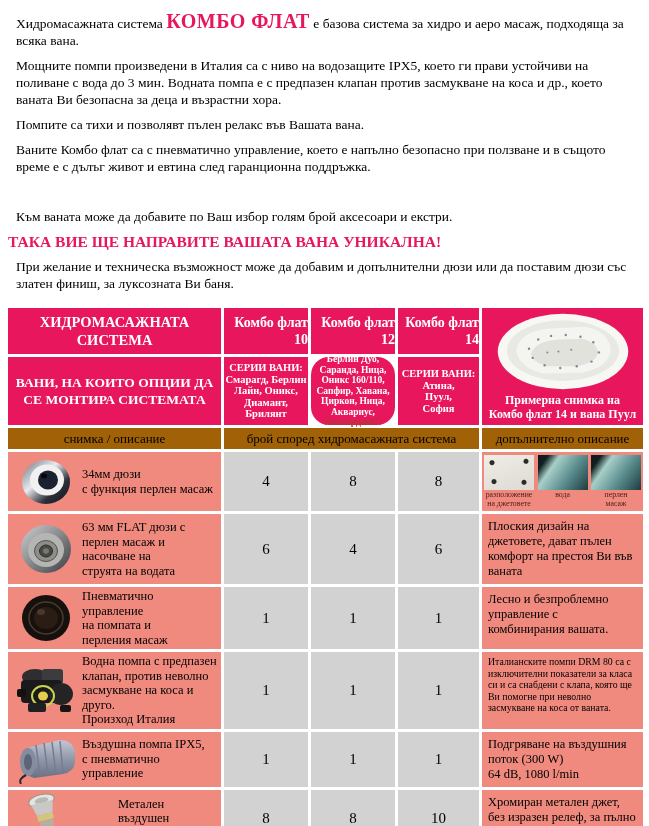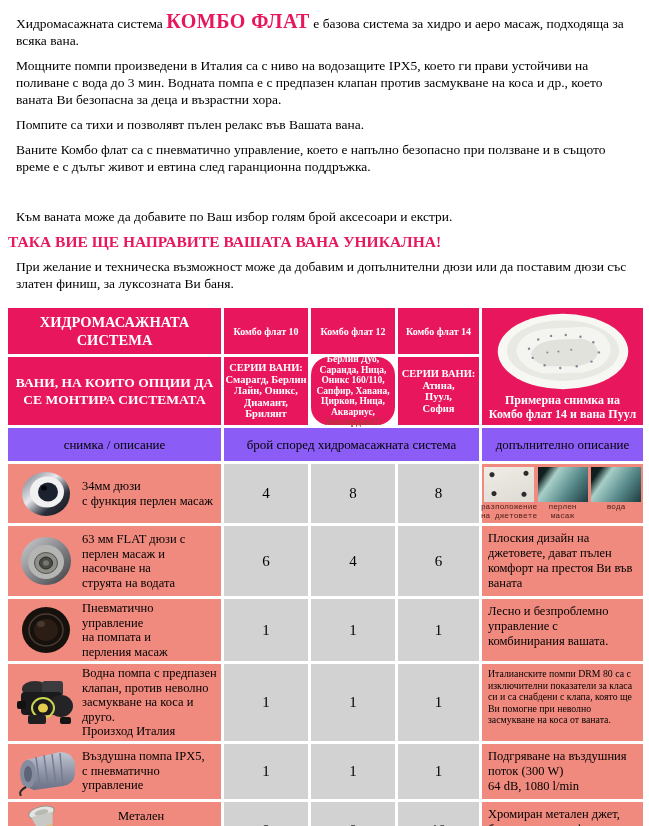--- a/index.html
+++ b/index.html
@@ -14,36 +14,36 @@
   .spacer-line{height:17px;}
   .highlight{color:#e8175d;font-weight:bold;font-size:15.5px;margin:3px 0 2px 0 !important;}
   
   .tbl{margin:16px 0 0 8px;width:635px;}
   .grid5{display:grid;grid-template-columns:213px 84px 84px 81px 161px;gap:3px;}
   .grid3{display:grid;grid-template-columns:213px 255px 161px;gap:3px;}
   .hdr{grid-template-rows:46px 68px;}
   .pink{background:#e8175d;color:#fff;display:flex;align-items:center;justify-content:center;text-align:center;}
   .h-sys{font-weight:bold;font-size:14.5px;line-height:18px;}
   .h-baths{font-weight:bold;font-size:13.5px;line-height:17px;}
-  .h-col{font-weight:bold;font-size:10px;line-height:17px;}
+  .h-col{font-weight:bold;font-size:14px;line-height:17px;text-align:right;}
   .h-series{font-weight:bold;font-size:10.5px;line-height:11.5px;white-space:pre-line;flex-direction:column;}
   .h-series.small{font-size:9.5px;line-height:10.5px;border-radius:18px;}
   .series-hl{color:#b03a30;}
   .h-tub{grid-column:5;grid-row:1 / span 2;flex-direction:column;padding:4px 0;}
   .tub-caption{font-weight:bold;font-size:12px;line-height:14px;margin-top:2px;}
   .graybar{margin-top:3px;}
-  .graybar div{background:#8b5cf6;height:33px;display:flex;align-items:center;justify-content:center;font-size:13px;}
+  .graybar div{background:#a16207;height:21px;display:flex;align-items:center;justify-content:center;font-size:13px;}
   .row{margin-top:3px;}
   .cell-label{background:#f08a7e;display:flex;align-items:center;padding:2px 4px 2px 6px;box-sizing:border-box;min-height:54px;}
   .icon-box{width:64px;flex:0 0 64px;display:flex;align-items:center;justify-content:center;}
   .lbl-text{font-size:12.5px;line-height:14.5px;padding-left:4px;}
   .cell-num{background:#d2d2d2;display:flex;align-items:center;justify-content:center;font-size:15px;}
   .cell-extra{background:#f08a7e;padding:5px 6px;box-sizing:border-box;font-size:12.5px;line-height:15px;white-space:pre-line;}
   .cell-extra.tiny{font-size:9.8px;line-height:11.5px;padding-top:4px;}
-  .cell-extra.imgs{padding:3px 2px;display:flex;justify-content:space-between;font-family:Liberation Mono, monospace;}
+  .cell-extra.imgs{padding:3px 2px;display:flex;justify-content:space-between;}
   .mini{width:50px;display:flex;flex-direction:column;align-items:center;}
   .mini-photo{width:50px;height:35px;}
   .photo-jets{background-image:
       radial-gradient(circle at 16% 22%, #2b2b2b 2px, transparent 3px),
       radial-gradient(circle at 84% 18%, #2b2b2b 2px, transparent 3px),
       radial-gradient(circle at 20% 76%, #2b2b2b 2px, transparent 3px),
       radial-gradient(circle at 80% 78%, #2b2b2b 2px, transparent 3px),
       linear-gradient(160deg,#efede6,#dcdad2);}
   .photo-teal{background:linear-gradient(125deg,#0e1a1c 0%,#10201f 14%,#a8cfc8 30%,#5b8d8e 62%,#1d3c40 100%);}
   .mini-cap{font-size:7.8px;line-height:8.6px;text-align:center;color:#4a1d16;margin-top:1px;}
@@ -160,26 +160,26 @@
     <div class="cell-num">8</div>
     <div class="cell-num">8</div>
     <div class="cell-extra imgs">
       <span class="mini">
         <span class="mini-photo photo-jets"></span>
         <span class="mini-cap" style="white-space:pre-line;">разположение
 на джетовете</span>
       </span>
       <span class="mini">
         <span class="mini-photo photo-teal"></span>
+        <span class="mini-cap">вода</span>
+      </span>
+      <span class="mini">
+        <span class="mini-photo photo-teal"></span>
         <span class="mini-cap" style="white-space:pre-line;">перлен
 масаж</span>
-      </span>
-      <span class="mini">
-        <span class="mini-photo photo-teal"></span>
-        <span class="mini-cap">вода</span>
       </span>
     </div>
   </div>
 
   <div class="grid5 row">
     <div class="cell-label">
       <span class="icon-box">
         <svg width="52" height="50" viewBox="0 0 52 50">
           <defs>
               <linearGradient id="ch2" x1="0" y1="0" x2="1" y2="1">

